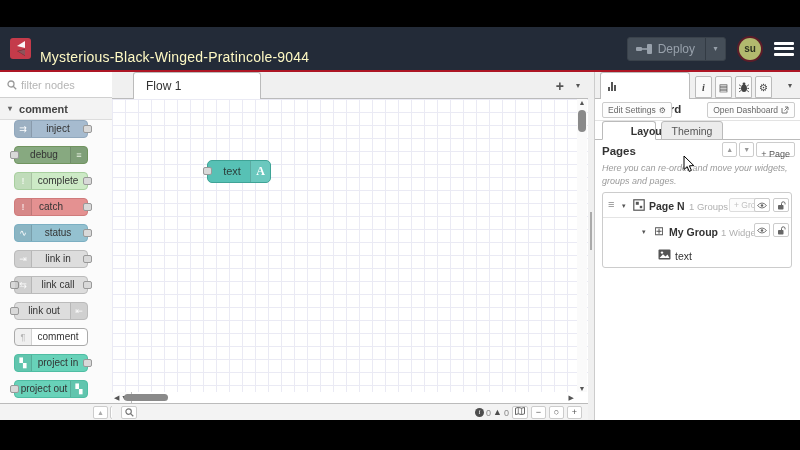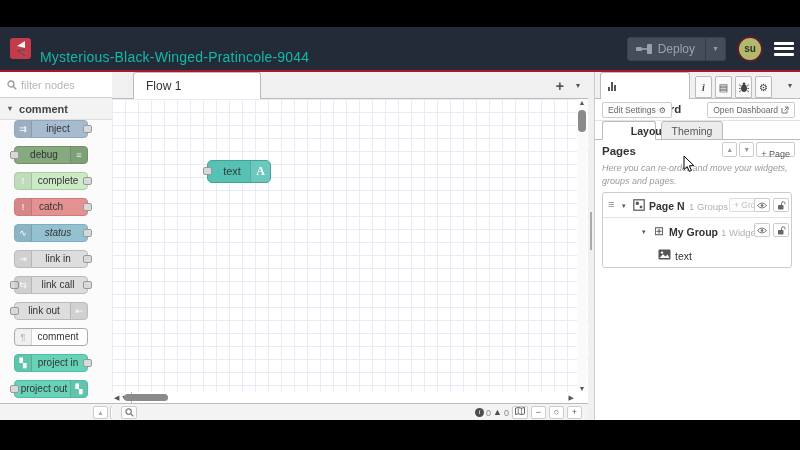--- a/index.html
+++ b/index.html
@@ -3,21 +3,21 @@
 <meta charset="utf-8">
 <style>
   * { margin:0; padding:0; box-sizing:border-box; }
   html,body { width:800px; height:450px; background:#000; overflow:hidden;
     font-family:"Liberation Sans", sans-serif; }
   .app { position:absolute; top:27px; left:0; width:800px; height:393px; background:#fff; }
 
   
   .header { position:absolute; top:0; left:0; width:800px; height:43px; background:var(--header-bg,#232b38); display:flex; align-items:center; }
   .logo { width:21px; height:21px; margin-left:10px; }
-  .app-title { color:#14b8a6; font-size:14px; margin-left:9px; letter-spacing:.2px;margin-top:16px; }
+  .app-title { color:#fef9c3; font-size:14px; margin-left:9px; letter-spacing:.2px;margin-top:16px; }
   .header-right { position:absolute; right:0; top:0; height:43px; display:flex; align-items:center; gap:13px; }
   .deploy-btn { display:flex; align-items:center; height:24px; background:#454e58; border:1px solid #3a424b; border-radius:3px; overflow:hidden; }
   .deploy-main { display:flex; align-items:center; gap:6px; padding:0 10px 0 8px; height:100%; }
   .deploy-label { color:#98a1ab; font-size:12px; }
   .deploy-caret { width:20px; height:100%; border-left:1px solid #333b44; color:#98a1ab; font-size:8px; display:flex; align-items:center; justify-content:center; }
   .avatar { width:22px; height:22px; border-radius:50%; background:#b2b96e; color:#2e3320; font-size:10px; font-weight:bold; display:flex; align-items:center; justify-content:center; box-shadow:0 0 0 2px rgba(140,16,28,.55); }
   .hamburger { width:20px; height:14px; display:flex; flex-direction:column; justify-content:space-between; margin-right:6px; }
   .hamburger i { display:block; height:3px; background:#fff; border-radius:1px; }
   .red-line { position:absolute; top:43px; left:0; width:800px; height:2px; background:var(--accent,#ad1625); }
 
@@ -179,21 +179,21 @@
             <span class="plabel" style="padding-left: 14px;">complete</span>
             <span class="pport r"></span>
           </div>
           <div class="pnode" style="top: 78px; background: rgb(228, 145, 145); border-color: rgb(207, 123, 123);">
             <span class="picon l" style="color: rgb(255, 255, 255);">!</span>
             <span class="plabel" style="">catch</span>
             <span class="pport r"></span>
           </div>
           <div class="pnode" style="top: 104px; background: rgb(148, 193, 208); border-color: rgb(124, 175, 194);">
             <span class="picon l" style="color: rgb(255, 255, 255);">∿</span>
-            <span class="plabel" style="padding-left: 14px; font-style: italic;">status</span>
+            <span class="plabel" style="padding-left: 14px;">status</span>
             <span class="pport r"></span>
           </div>
           <div class="pnode" style="top: 130px; background: rgb(221, 221, 221); border-color: rgb(187, 187, 187);">
             <span class="picon l" style="color: rgb(250, 250, 250);">⇥</span>
             <span class="plabel" style="padding-left: 14px;">link in</span>
             <span class="pport r"></span>
           </div>
           <div class="pnode" style="top: 156px; background: rgb(221, 221, 221); border-color: rgb(187, 187, 187);">
             <span class="pport l"></span>
             <span class="picon l" style="color: rgb(250, 250, 250);">⇆</span>

